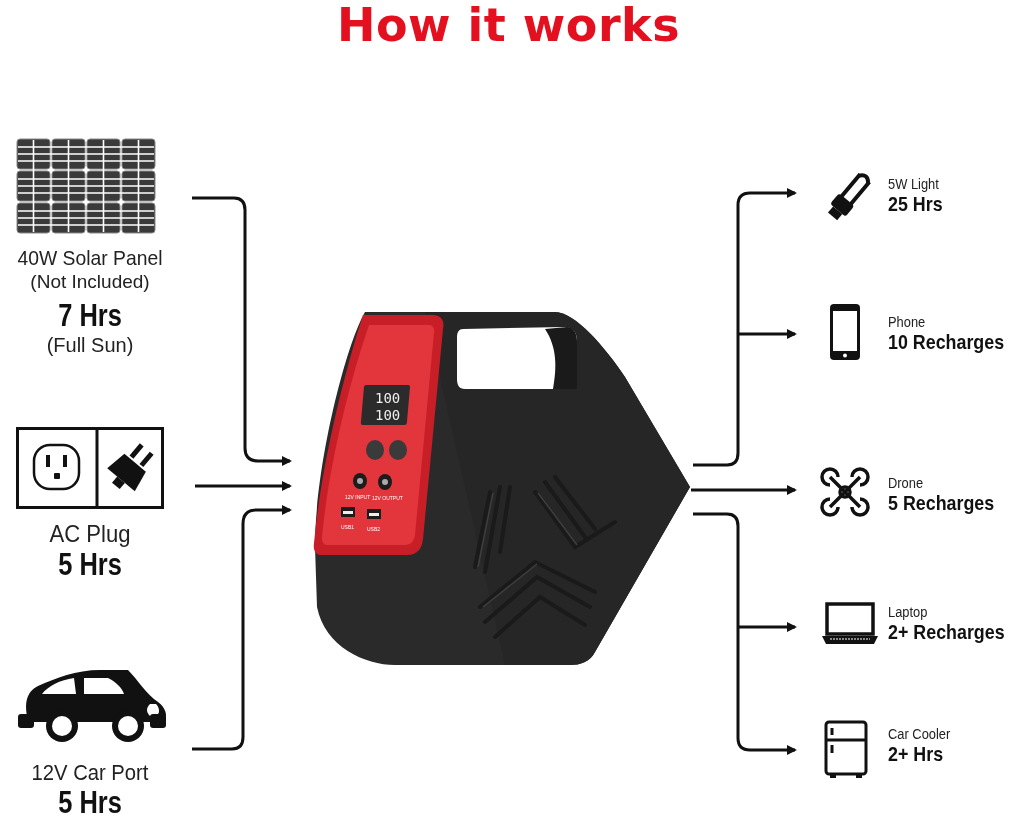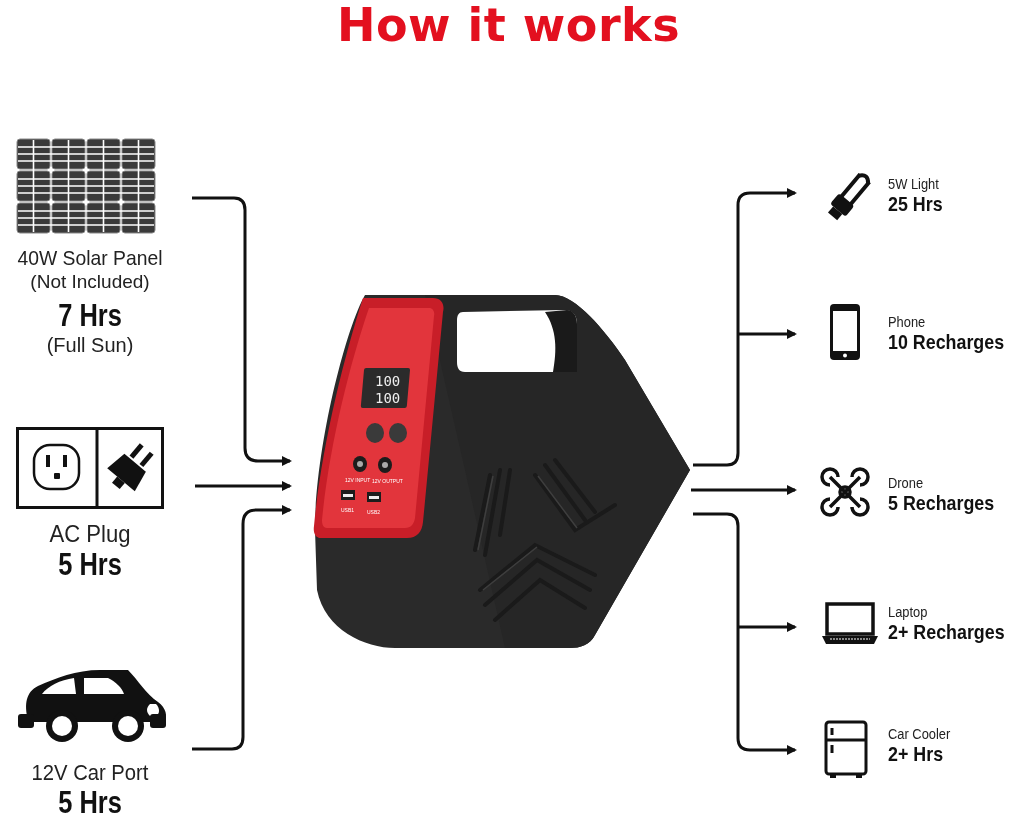--- a/index.html
+++ b/index.html
@@ -110,21 +110,21 @@
       <circle cx="46" cy="62" r="10" fill="#fff"></circle>
     <circle cx="112" cy="62" r="16" fill="#111"></circle>
       <circle cx="112" cy="62" r="10" fill="#fff"></circle>
   </svg>
 </div>
 <div class="abs src-label" style="top:760px">
   <div class="lbl-normal" style="font-size:22px;line-height:26px">12V Car Port</div>
   <div class="lbl-big">5 Hrs</div>
 </div>
 
-<div class="abs" style="left:305px;top:290px;width:390px;height:365px">
+<div class="abs" style="left:305px;top:307px;width:390px;height:365px">
   <svg width="390" height="365" viewBox="0 0 390 365">
 
     <path d="M60,5 L120,5 L250,5 C270,5 300,40 320,70 L385,180 L290,345 C285,355 275,358 265,358 L90,358 C60,358 20,340 12,300 L10,240 C10,160 40,40 60,5 Z" fill="#2a2a2a"></path>
     <path d="M120,5 L250,5 C270,5 300,40 320,70 L385,180 L290,345 C285,355 275,358 265,358 L200,358 L160,180 Z" fill="#262626"></path>
 
     <path d="M158,22 L260,20 C268,20 272,26 272,34 L272,82 L160,82 C154,82 152,78 152,72 L152,30 C152,25 154,22 158,22 Z" fill="#ffffff"></path>
     <path d="M240,22 L262,20 C268,20 272,26 272,34 L272,82 L248,82 C252,60 252,40 240,22 Z" fill="#1a1a1a"></path>
 
     <path d="M58,8 L128,8 C136,8 140,14 138,22 L118,232 C117,242 112,248 102,248 L16,248 C10,248 8,242 9,236 C16,160 38,70 58,8 Z" fill="#c81e28"></path>
     <path d="M64,18 L124,18 C128,18 130,22 129,26 L110,228 C109,234 106,238 100,238 L22,238 C18,238 17,234 17,230 C24,158 44,76 64,18 Z" fill="#e2353c"></path>

